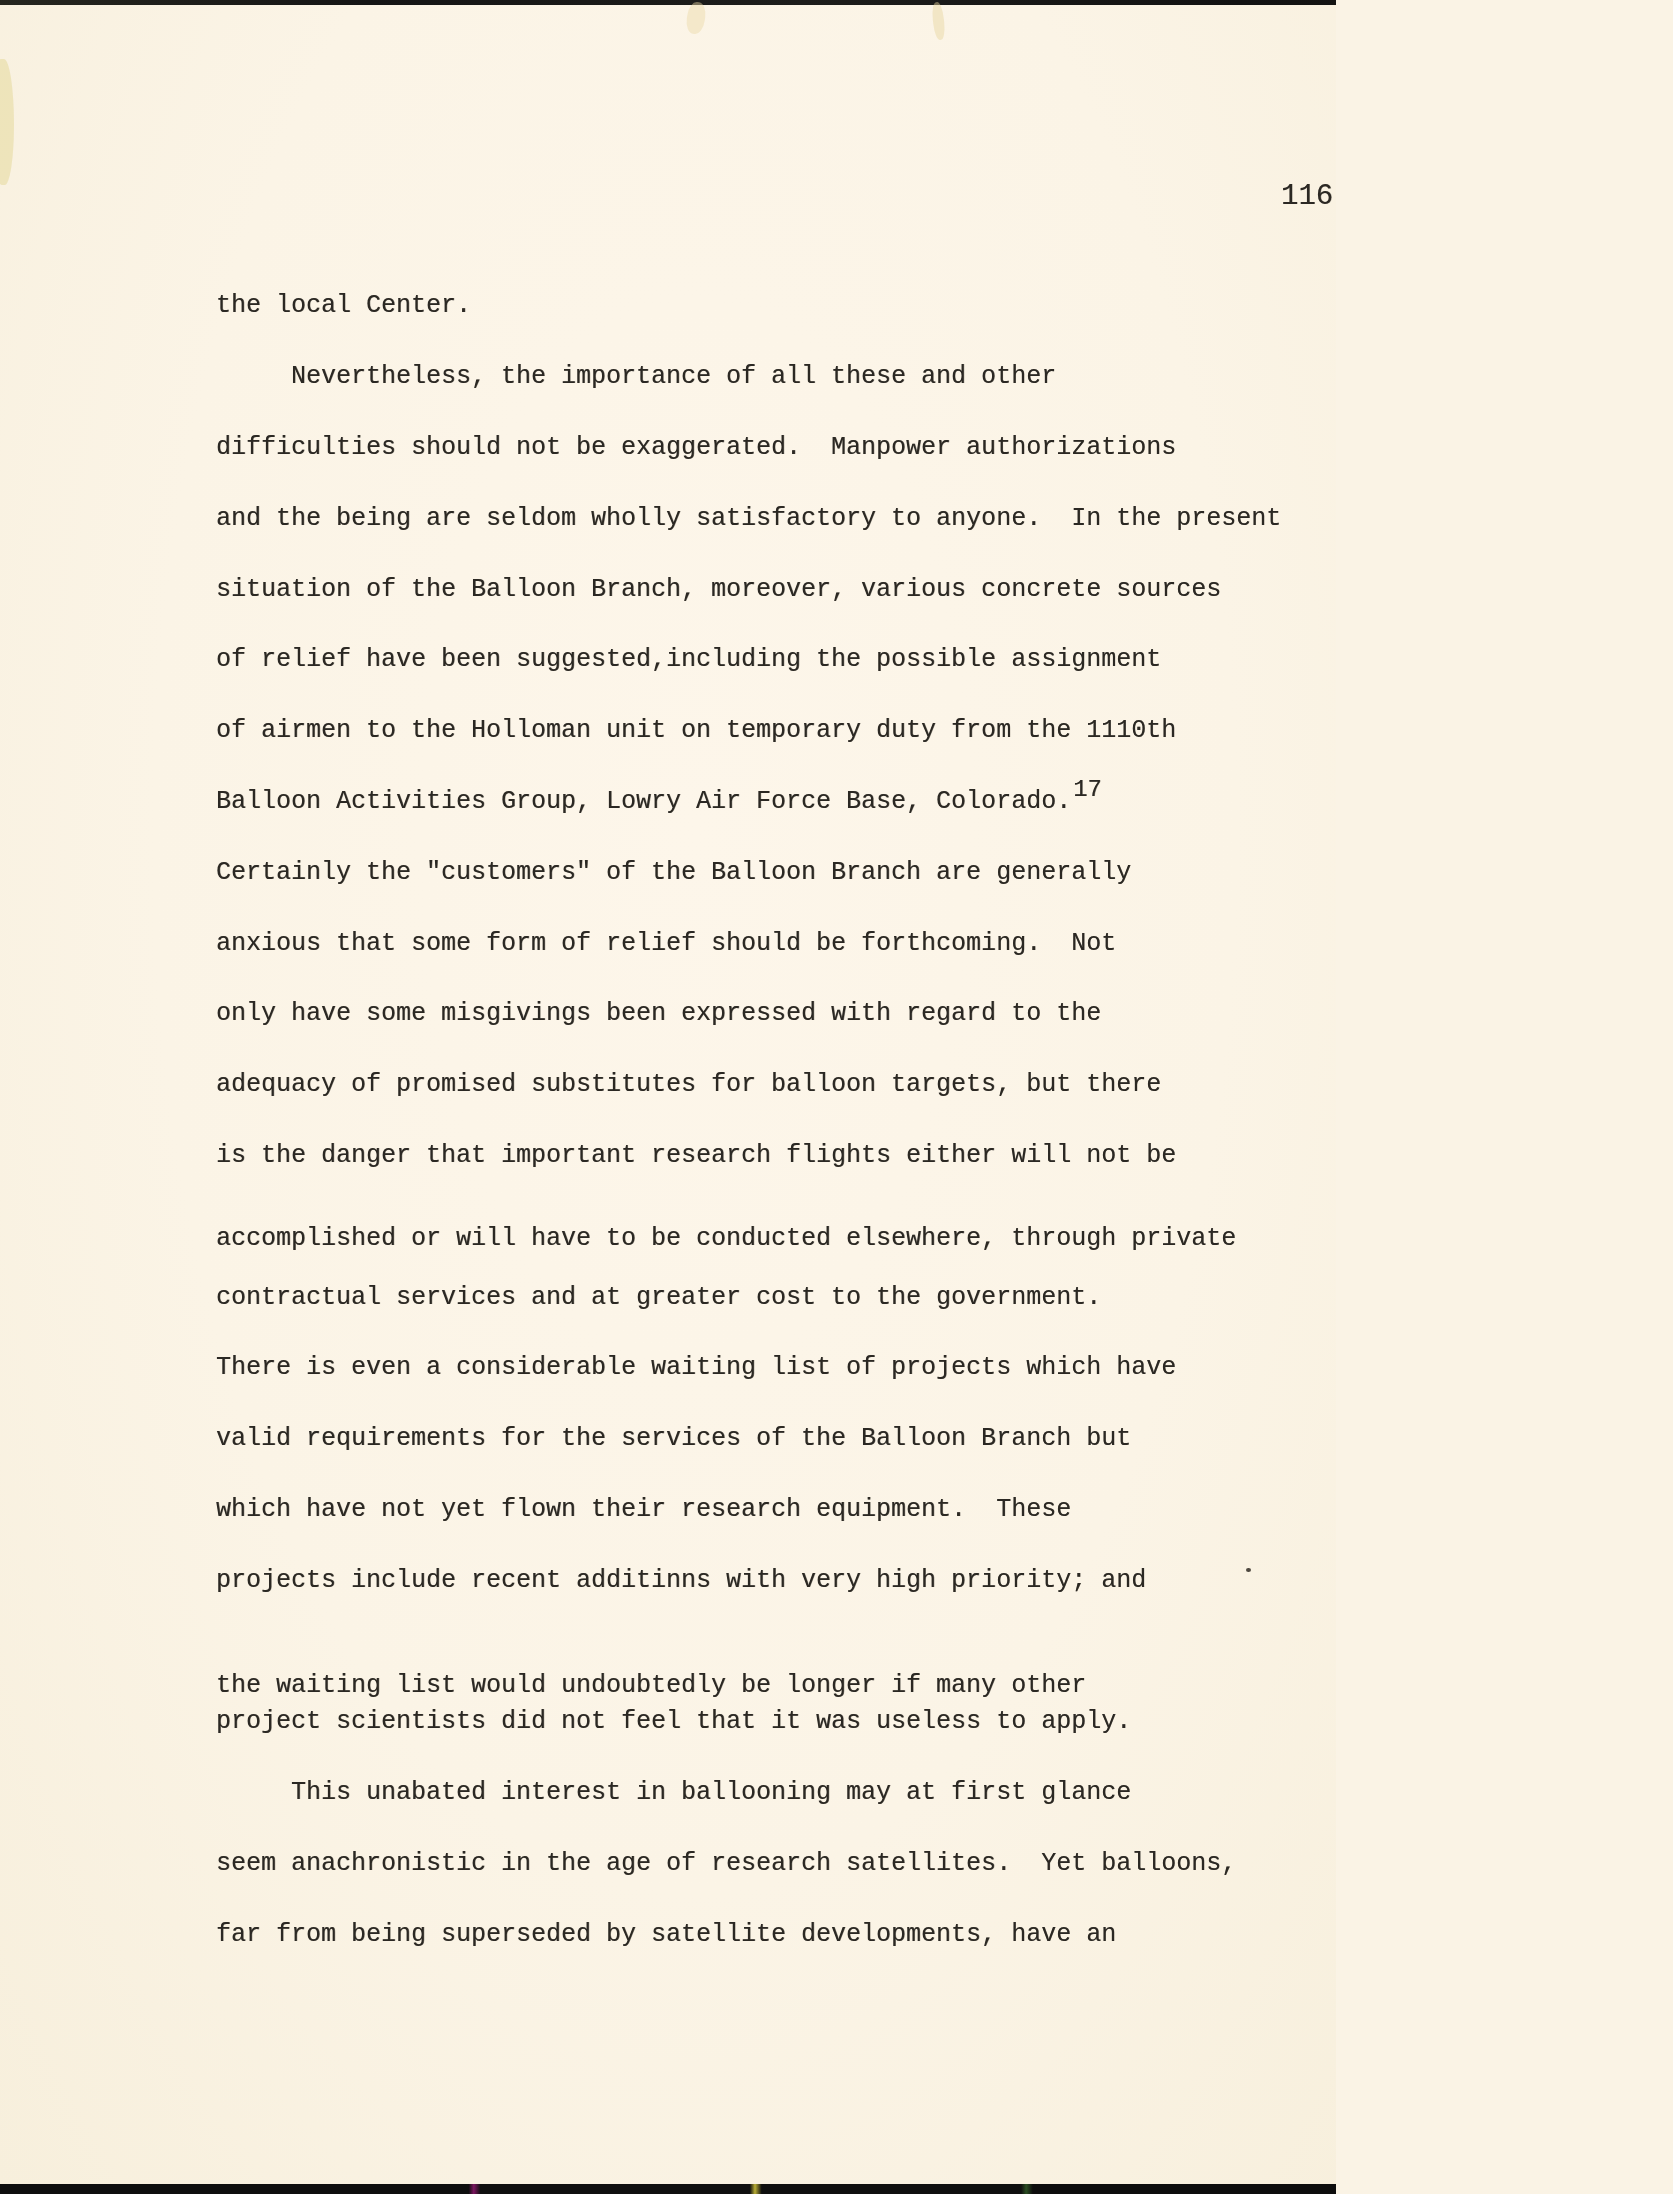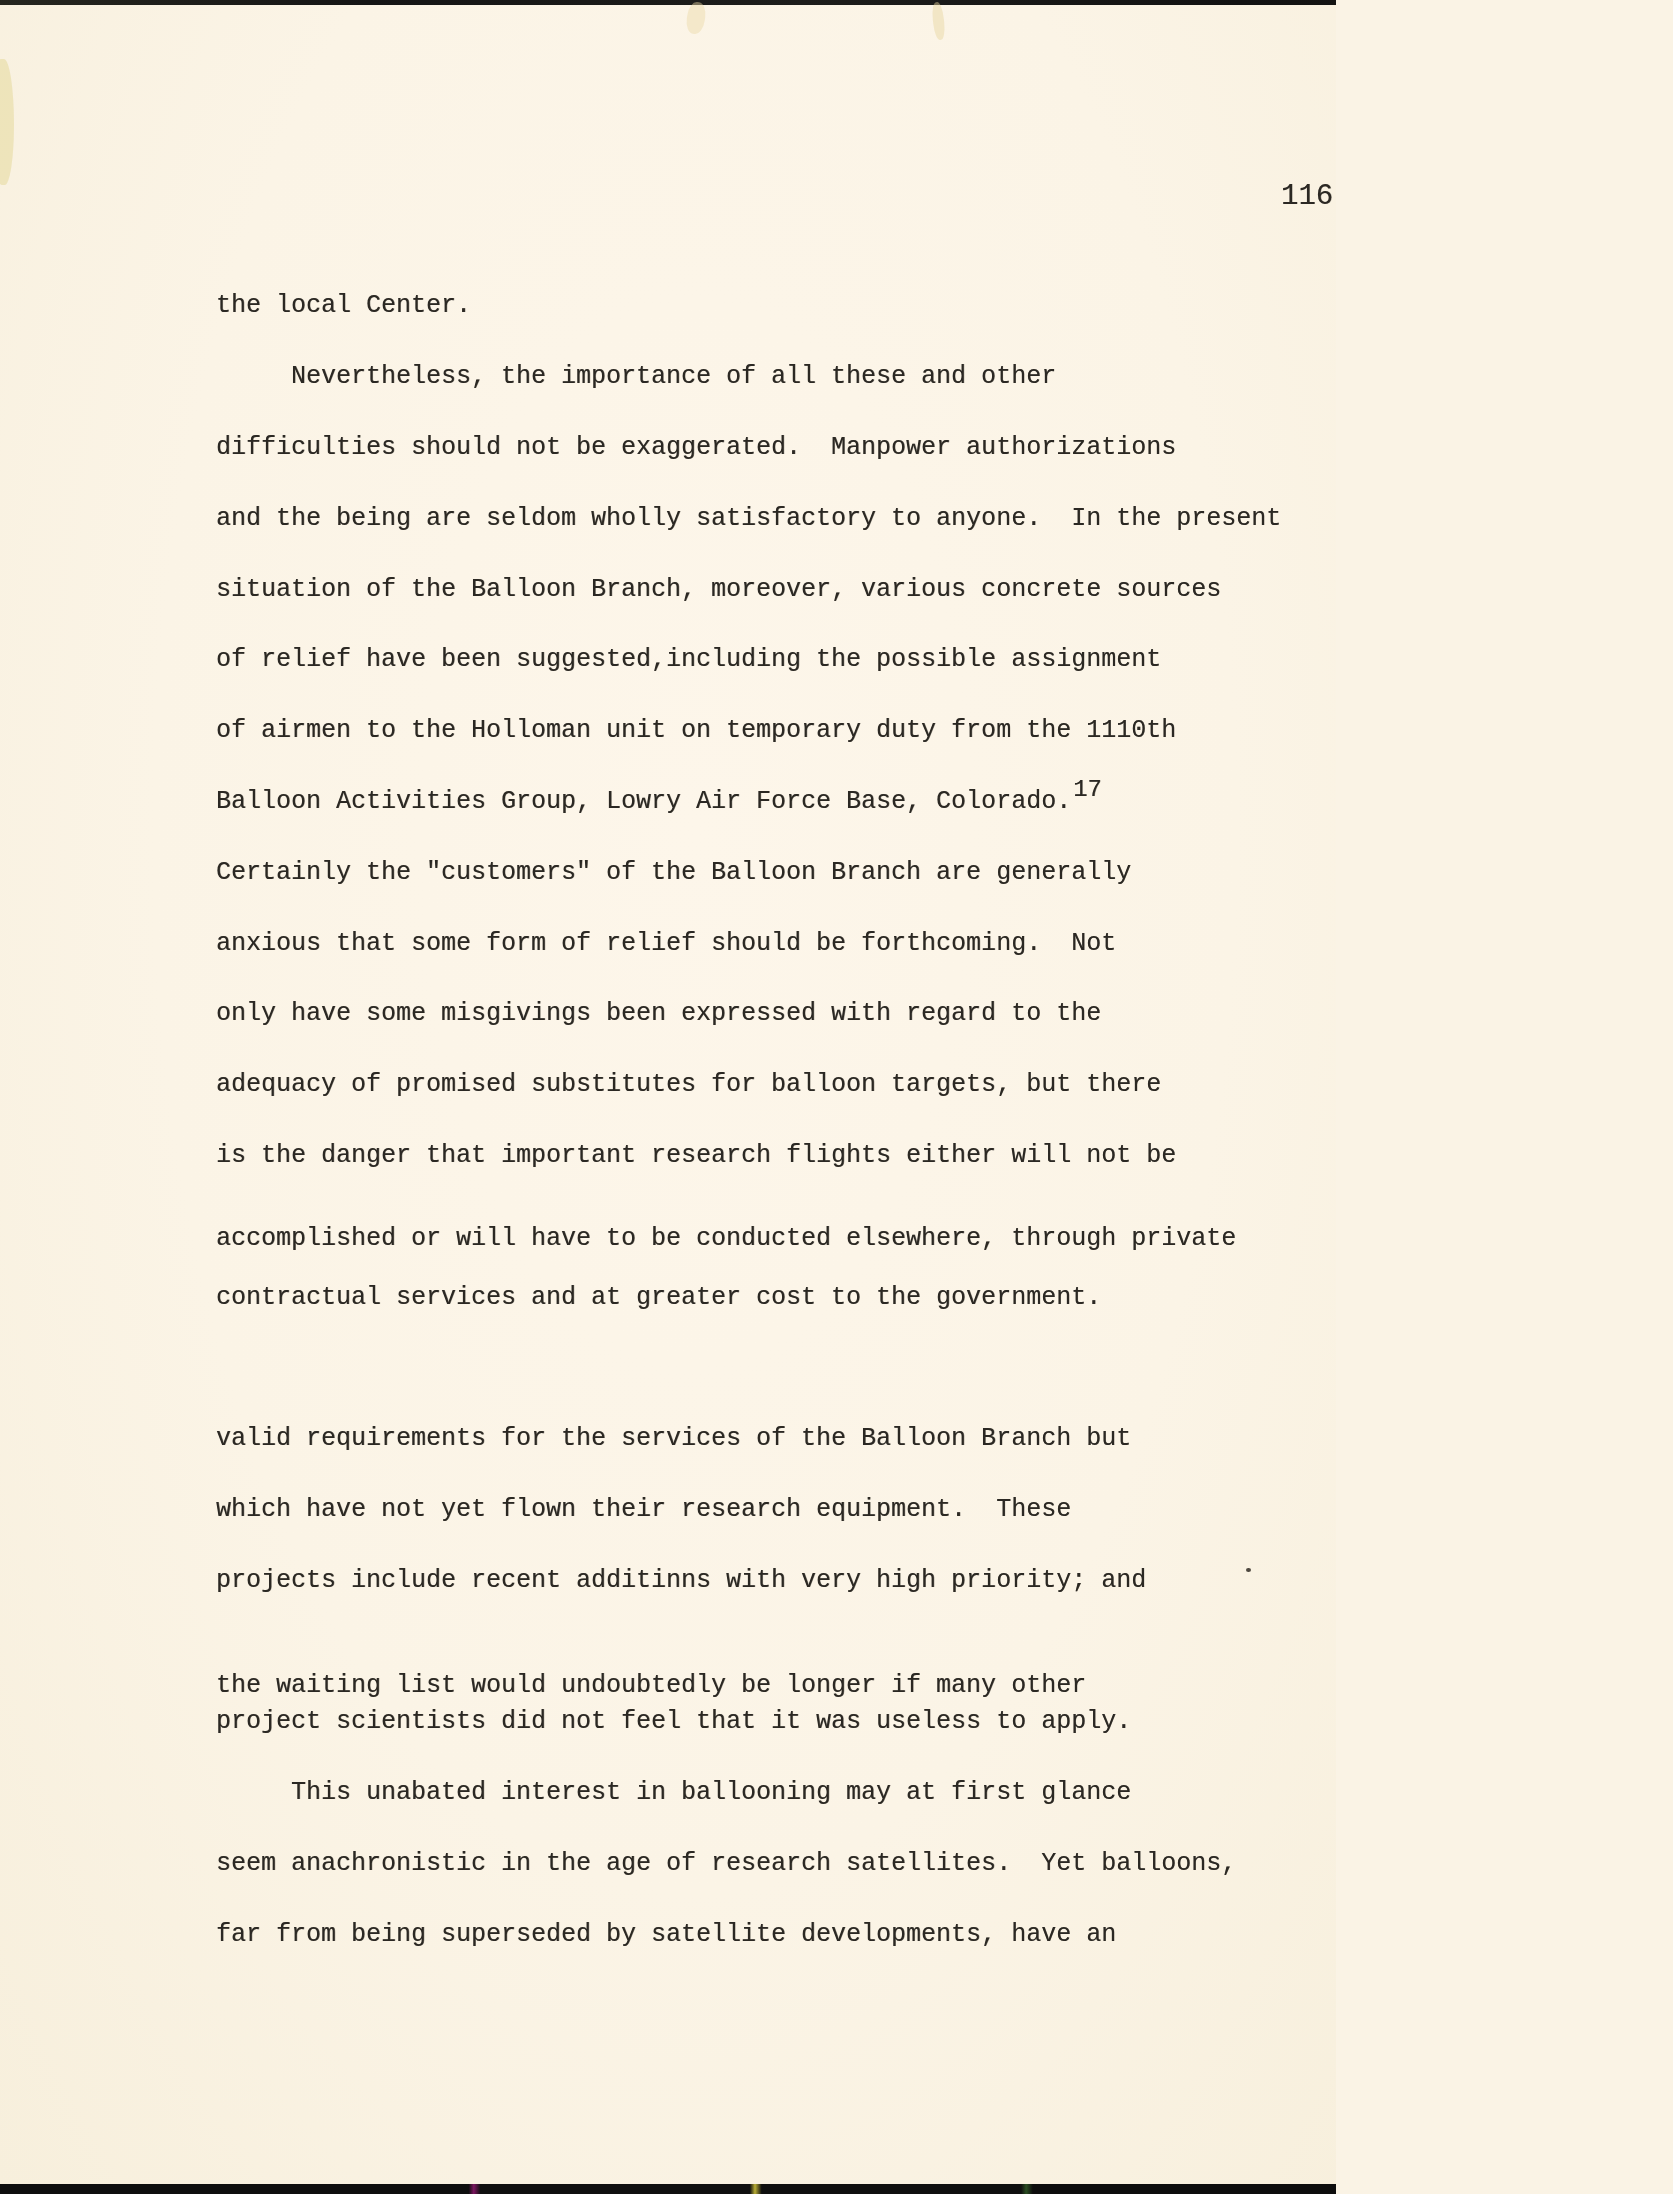--- a/index.html
+++ b/index.html
@@ -60,20 +60,21 @@
       <div class="line" style="top: 643px;"><span>of relief have been suggested,including the possible assignment</span></div>
       <div class="line" style="top: 714px;"><span>of airmen to the Holloman unit on temporary duty from the 1110th</span></div>
       <div class="line" style="top: 785px;"><span>Balloon Activities Group, Lowry Air Force Base, Colorado.</span><span class="sup">17</span></div>
       <div class="line" style="top: 856px;"><span>Certainly the "customers" of the Balloon Branch are generally</span></div>
       <div class="line" style="top: 927px;"><span>anxious that some form of relief should be forthcoming.  Not</span></div>
       <div class="line" style="top: 997px;"><span>only have some misgivings been expressed with regard to the</span></div>
       <div class="line" style="top: 1068px;"><span>adequacy of promised substitutes for balloon targets, but there</span></div>
       <div class="line" style="top: 1139px;"><span>is the danger that important research flights either will not be</span></div>
       <div class="line" style="top: 1210px; margin-top: 12px;"><span>accomplished or will have to be conducted elsewhere, through private</span></div>
       <div class="line" style="top: 1281px;"><span>contractual services and at greater cost to the government.</span></div>
+      <div class="line" style="top: 1351px;"><span>There is even a considerable waiting list of projects which have</span></div>
       <div class="line" style="top: 1422px;"><span>valid requirements for the services of the Balloon Branch but</span></div>
       <div class="line" style="top: 1564px;"><span>projects include recent additinns with very high priority; and</span></div>
       <div class="line" style="top: 1493px;"><span>which have not yet flown their research equipment.  These</span></div>
       <div class="line" style="top: 1635px; margin-top: 34px;"><span>the waiting list would undoubtedly be longer if many other</span></div>
       <div class="line" style="top: 1705px;"><span>project scientists did not feel that it was useless to apply.</span></div>
       <div class="line" style="top: 1776px;"><span>     This unabated interest in ballooning may at first glance</span></div>
       <div class="line" style="top: 1847px;"><span>seem anachronistic in the age of research satellites.  Yet balloons,</span></div>
       <div class="line" style="top: 1918px;"><span>far from being superseded by satellite developments, have an</span></div>
     </div>
 

